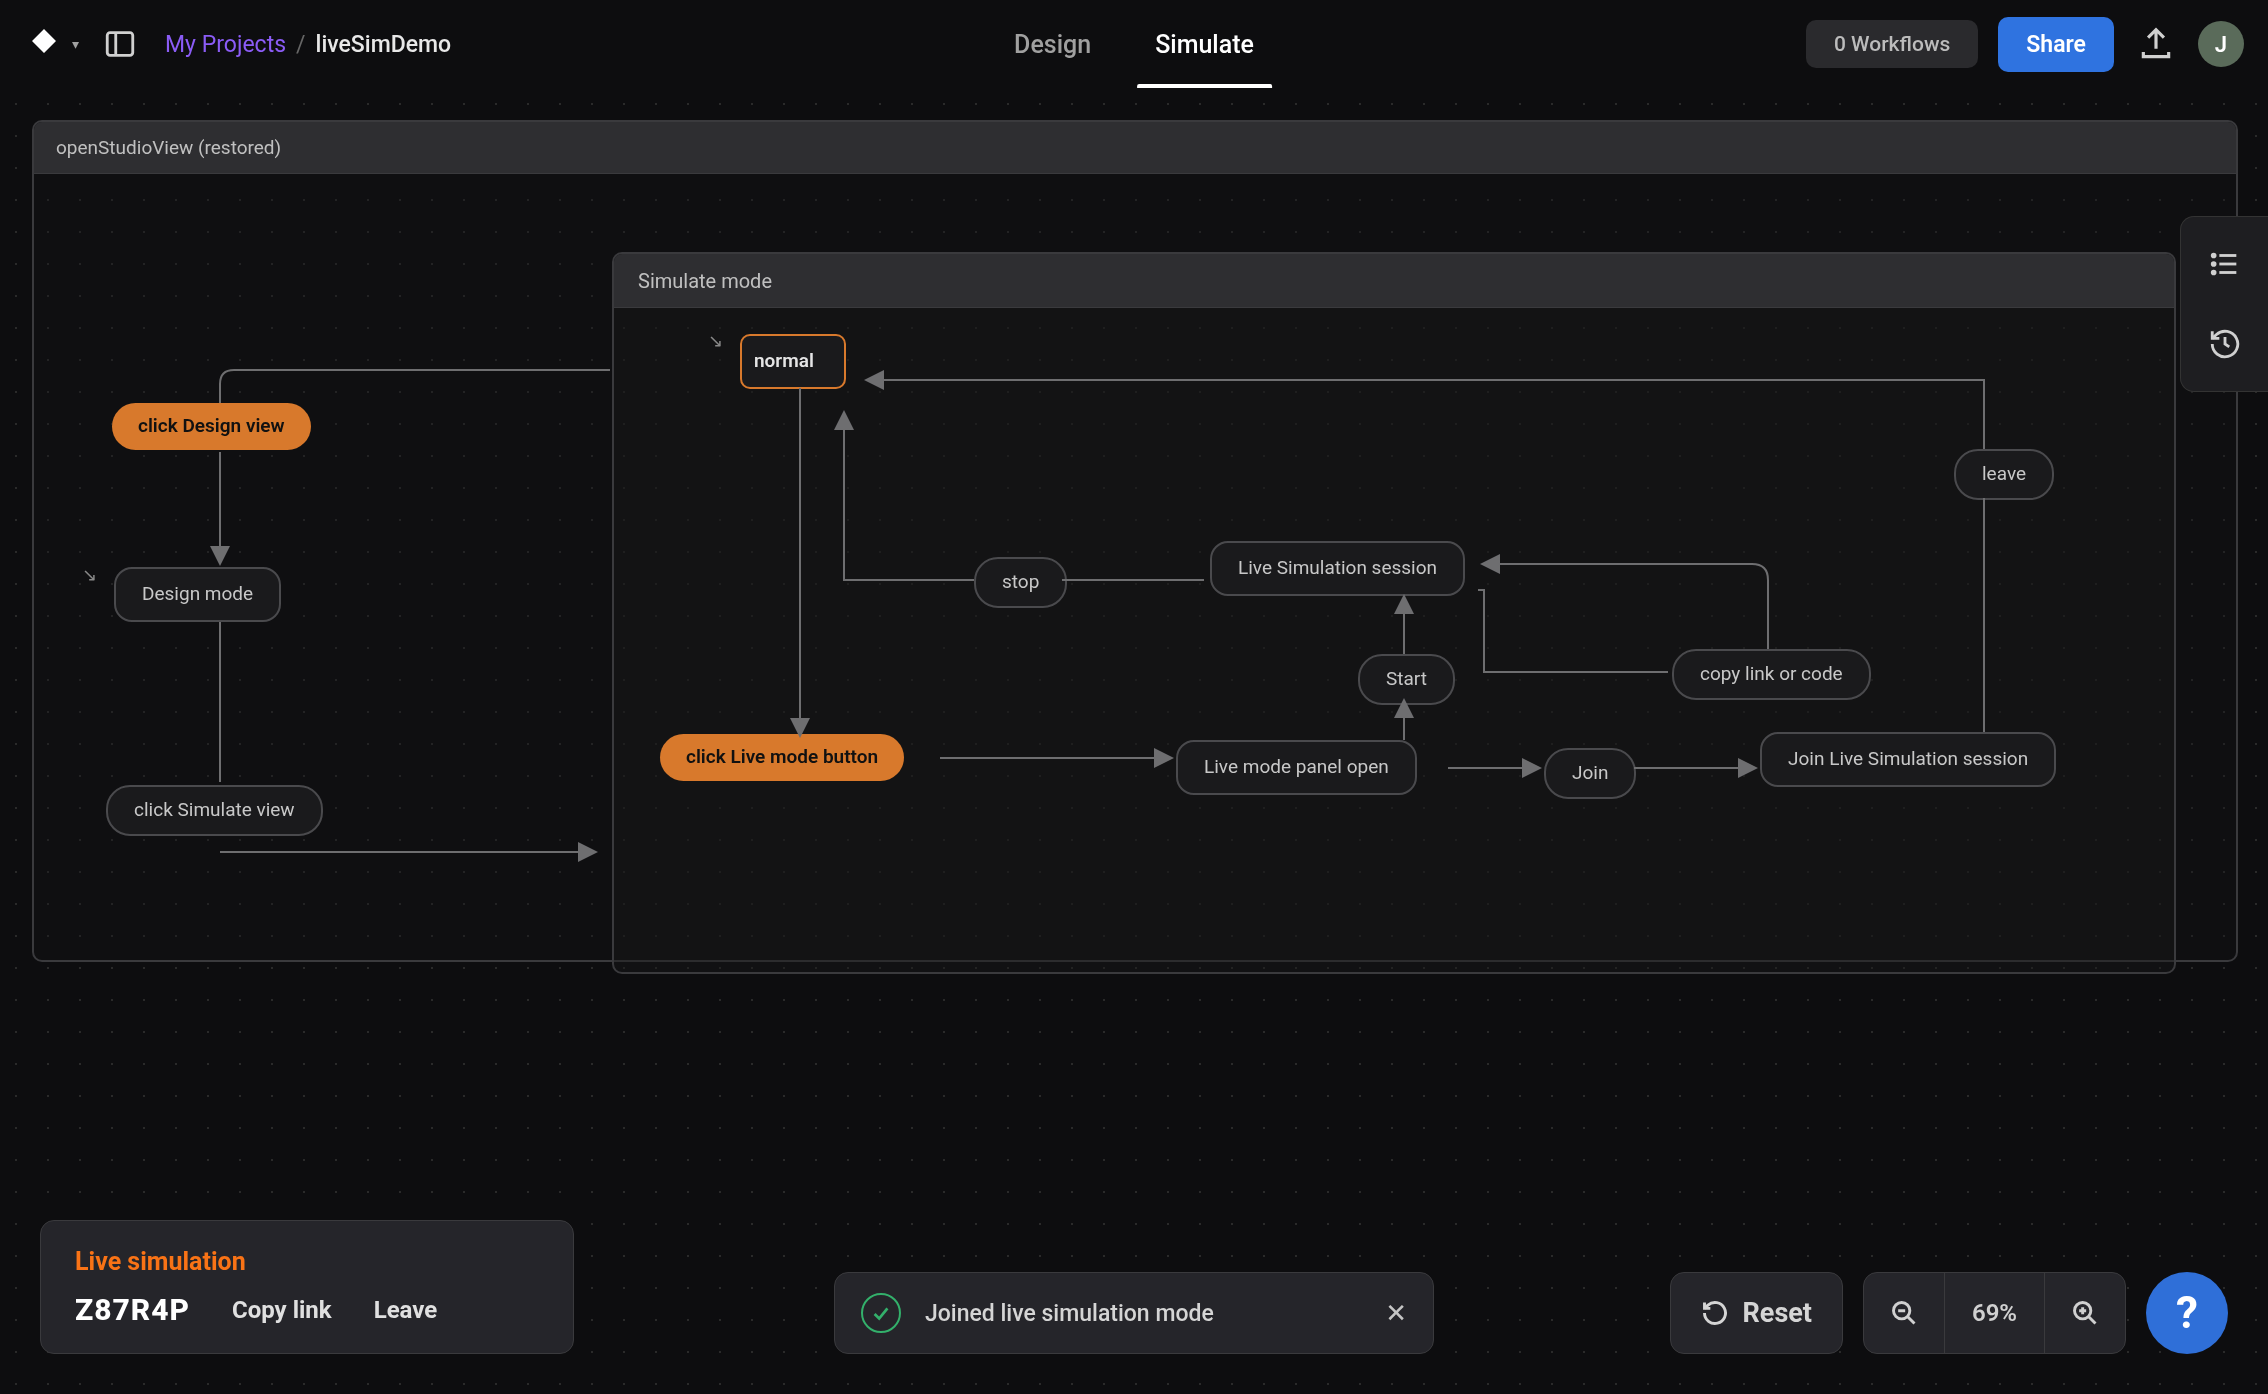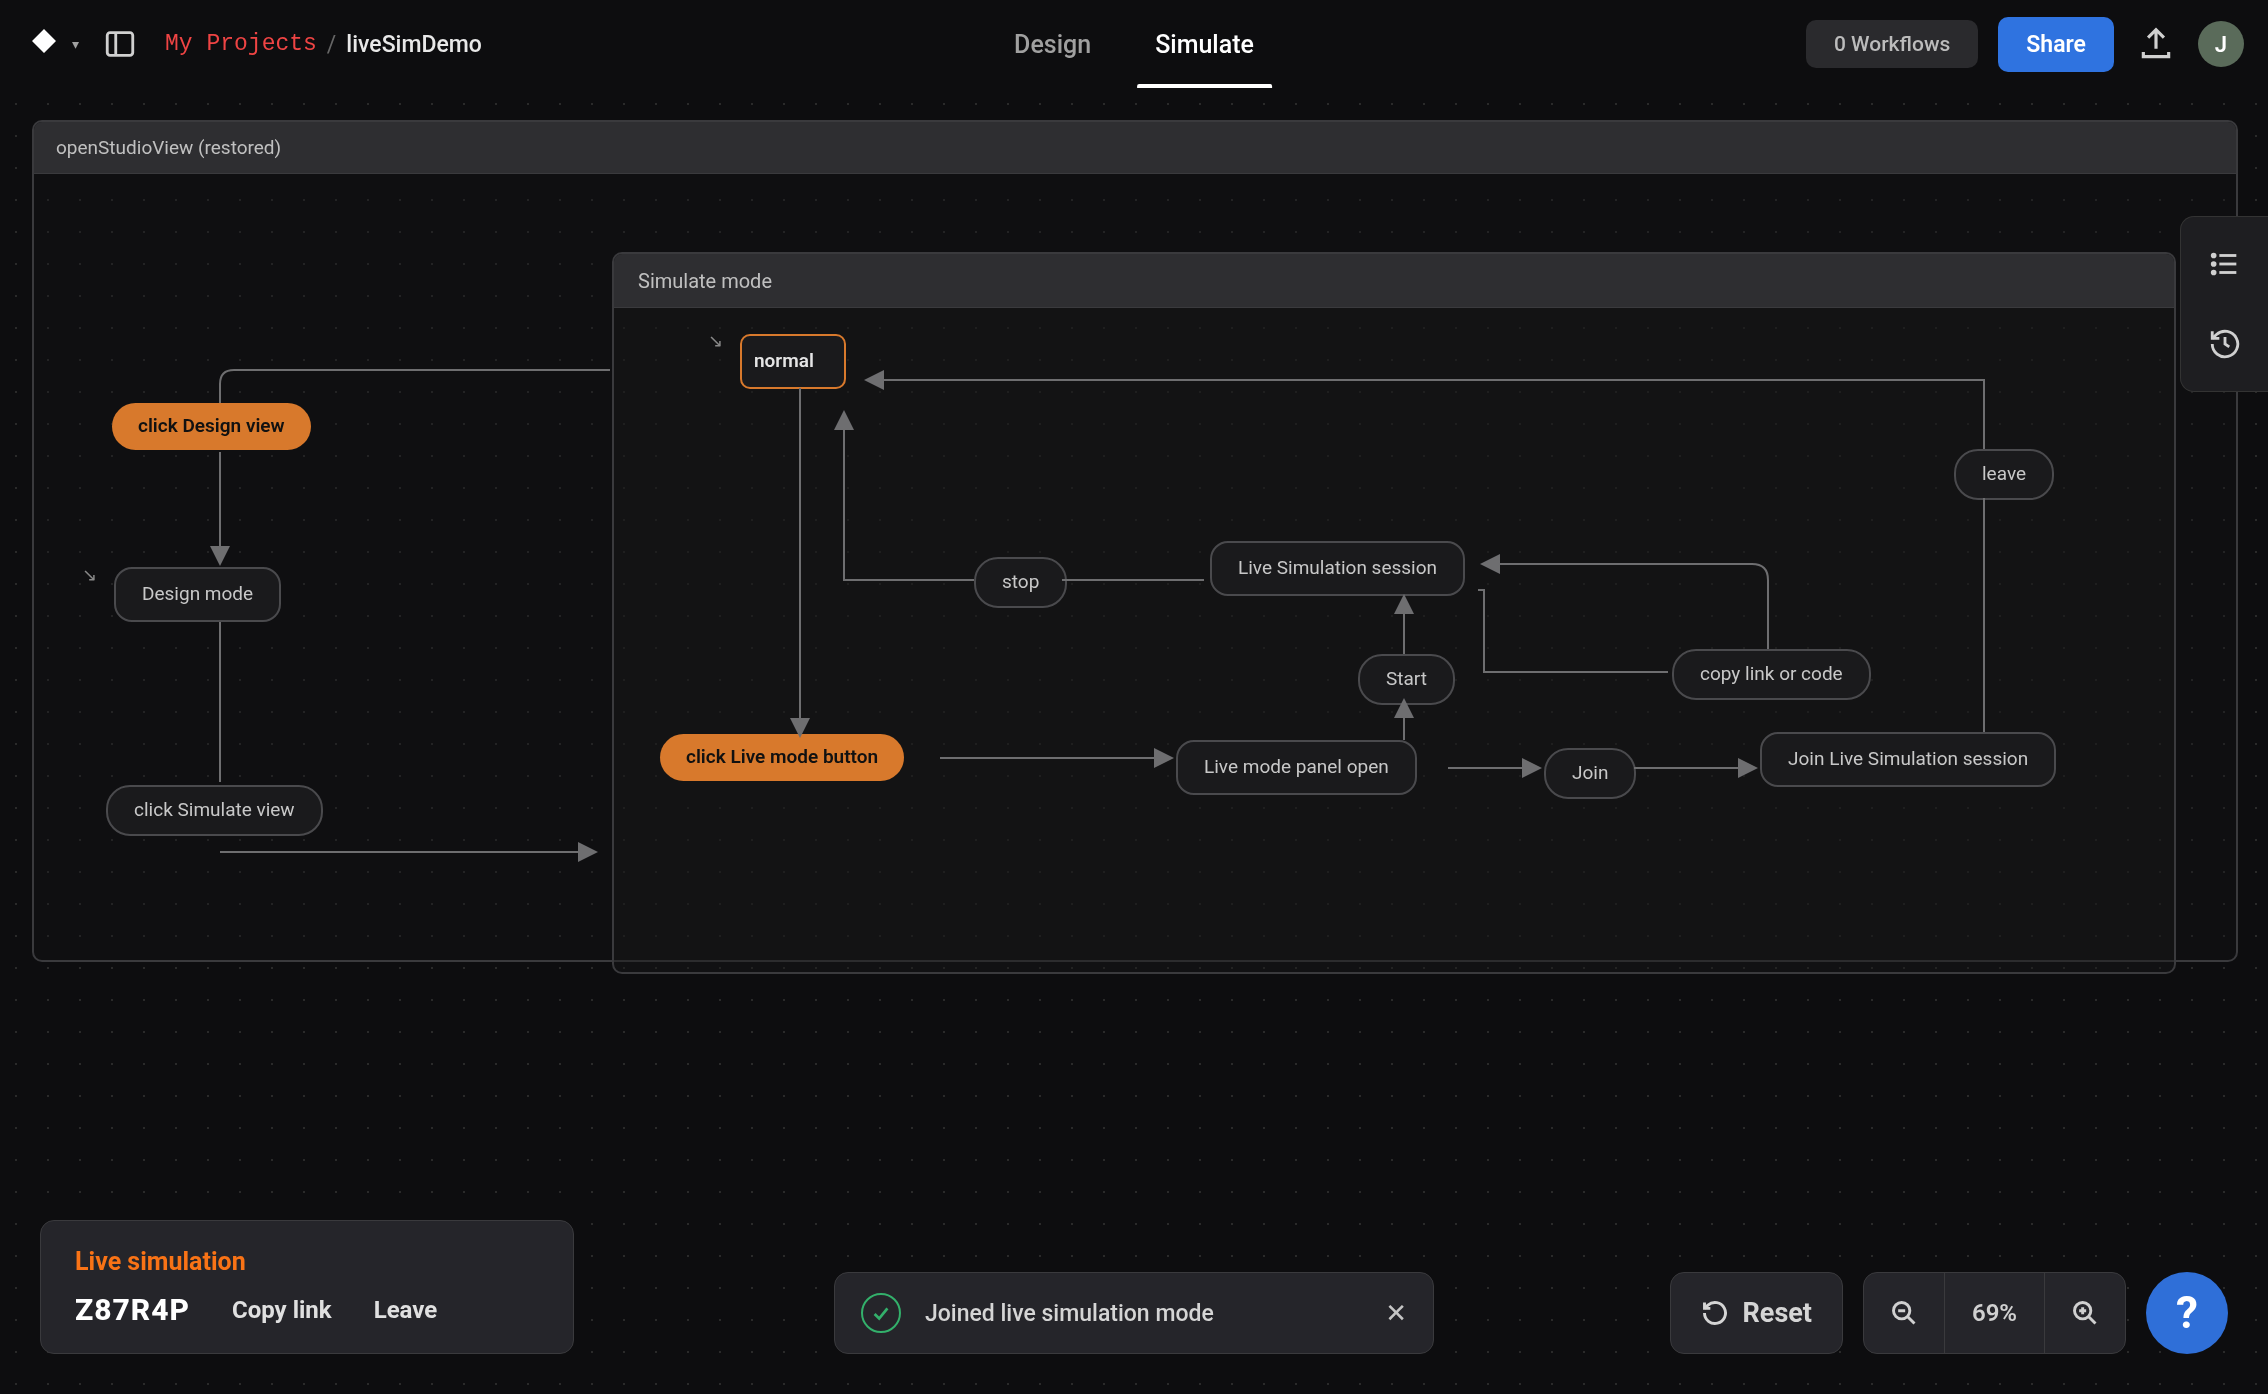--- a/index.html
+++ b/index.html
@@ -18,21 +18,21 @@
     display: flex;
     align-items: center;
     padding: 0 24px;
     background: #0d0d0f;
   }
   .logo { width:40px; height:40px; display:flex; align-items:center; justify-content:center; margin-right:6px;}
   .logo svg { fill:#fff; }
   .logo-caret { color:#a0a0a0; font-size:14px; margin-right:20px; margin-left:2px;}
   .panel-toggle { width:42px; height:42px; display:flex; align-items:center; justify-content:center; border-radius:8px; margin-right:24px; color:#d0d0d0;}
   .breadcrumb { display:flex; align-items:center; gap:10px; font-size:23px; }
-  .breadcrumb .proj { color:#ef4444;font-family:Liberation Mono, monospace; }
+  .breadcrumb .proj { color:#8b5cf6; }
   .breadcrumb .sep { color:#666; }
   .breadcrumb .cur { color:#e8e8e8; font-weight:500; }
 
   .tabs { position:absolute; left:50%; transform:translateX(-50%); display:flex; gap:64px; height:88px; align-items:center;}
   .tab { font-size:25px; color:#a0a0a0; font-weight:500; height:88px; display:flex; align-items:center; position:relative;}
   .tab.active { color:#fff; }
   .tab.active::after { content:""; position:absolute; bottom:0; left:-18px; right:-18px; height:4px; background:#fff; border-radius:2px 2px 0 0;}
 
   .top-right { margin-left:auto; display:flex; align-items:center; gap:20px; }
   .workflows { background:#2a2a2d; color:#bcbcbc; padding:12px 28px; border-radius:10px; font-size:21px; font-weight:500;}

